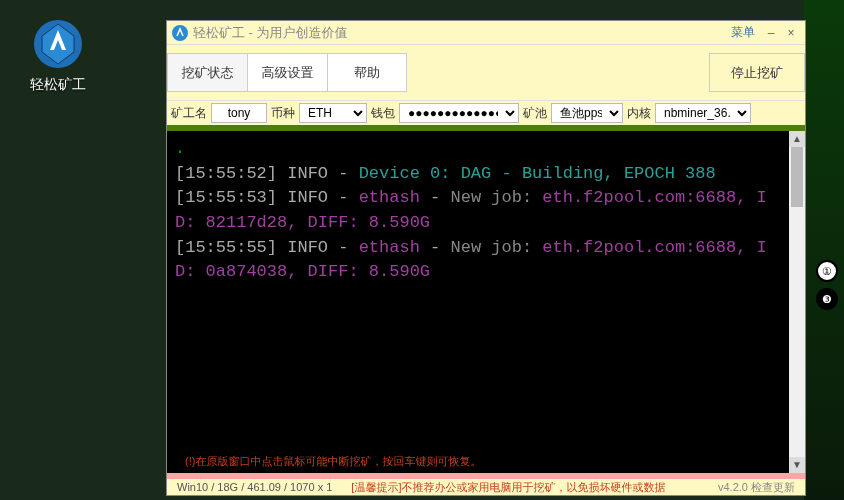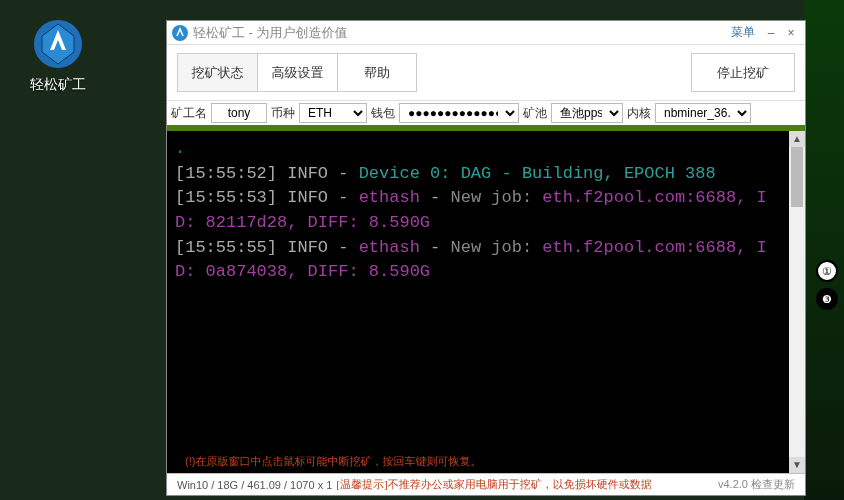--- a/index.html
+++ b/index.html
@@ -35,49 +35,49 @@
   .desktop-icon .ic {
     width: 56px; height: 56px; margin: 0 auto 4px;
     display: flex; align-items: center; justify-content: center;
   }
   .desktop-icon .lbl { font-size: 14px; text-shadow: 0 1px 2px #000; }
 
   
   .win {
     position: absolute; left: 166px; top: 20px;
     width: 640px; height: 476px;
-    background: #ffffff; border: 1px solid #888;
+    background: #fef9c3; border: 1px solid #888;
     display: flex; flex-direction: column;
   }
   .titlebar {
     height: 24px; display: flex; align-items: center;
     padding: 0 4px; border-bottom: 1px solid #ddd;
     color: #888; font-size: 13px;
   }
   .titlebar .tico { width: 18px; height: 18px; margin-right: 4px; }
   .titlebar .title { flex: 1; }
   .titlebar .tbtn {
     color: #3a6ea5; font-size: 12px; padding: 0 6px; cursor: pointer;
   }
   .titlebar .tbtn.sys { color: #666; width: 20px; text-align: center; }
 
   .toolbar {
     height: 56px; display: flex; align-items: stretch;
-    padding: 8px 10px; gap: 0; border-bottom: 1px solid #e0e0e0; justify-content: center;
+    padding: 8px 0; gap: 0; border-bottom: 1px solid #e0e0e0; justify-content: center;
   }
   .tab {
     width: 80px; border: 1px solid #ccc; border-right: none;
     display: flex; align-items: center; justify-content: center;
     font-size: 13px; color: #333; cursor: pointer; background: #fff;
   }
   .tab:last-of-type { border-right: 1px solid #ccc; }
   .tab.active { background: #f5f5f5; font-weight: 500; }
   .toolbar .spacer { flex: 1; }
   .stopbtn {
-    width: 104px; border: 1px solid #ccc;
+    width: 96px; border: 1px solid #ccc;
     display: flex; align-items: center; justify-content: center;
     font-size: 13px; color: #333; cursor: pointer;
   }
 
   .fieldrow {
     height: 30px; display: flex; align-items: center;
     padding: 0 4px; gap: 4px; border-bottom: 6px solid #4d7c0f;
     font-size: 12px; color: #333;
   }
   .fieldrow label { white-space: nowrap; }
@@ -123,23 +123,23 @@
   }
   .scrollbar .track { flex: 1; position: relative; }
   .scrollbar .thumb {
     position: absolute; left: 2px; right: 2px; top: 0; height: 60px;
     background: #bbb; cursor: pointer;
   }
 
   .statusbar {
     height: 22px; display: flex; align-items: center;
     padding: 0 10px; font-size: 11px; color: #555;
-    border-top: 1px solid #fca5a5;
-  }
-  .statusbar .warn { color: #c04020; margin-left: 4px; font-family: Liberation Serif, serif; }
+    border-top: 6px solid #fca5a5;
+  }
+  .statusbar .warn { color: #c04020; margin-left: 19px; }
   .statusbar .ver { margin-left: auto; color: #888; }
 </style>
 </head>
 <body>
 
 <div class="bg-grad"></div>
 <div class="side-icons">
   <div class="sicon">①</div>
   <div class="sicon dark">❸</div>
 </div>

